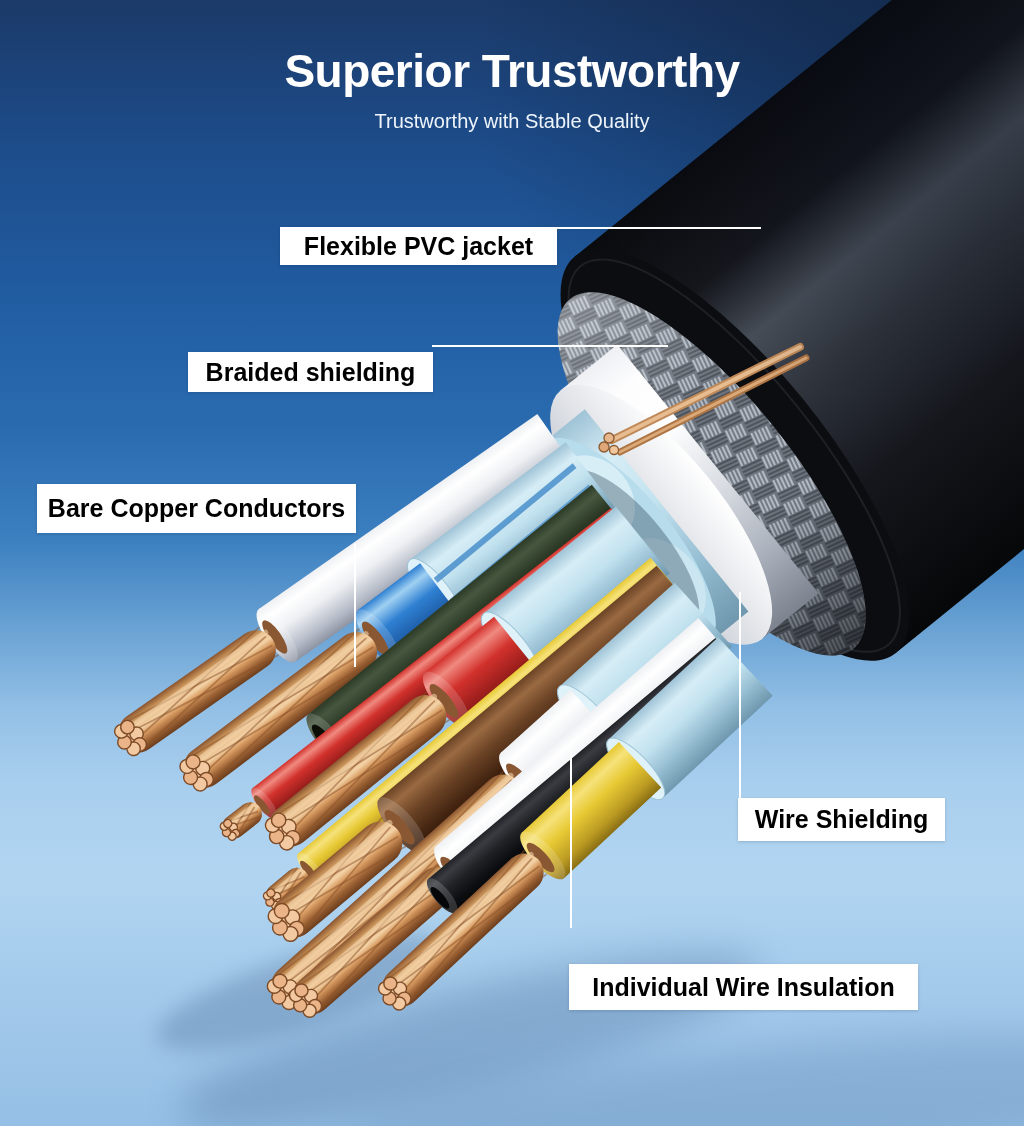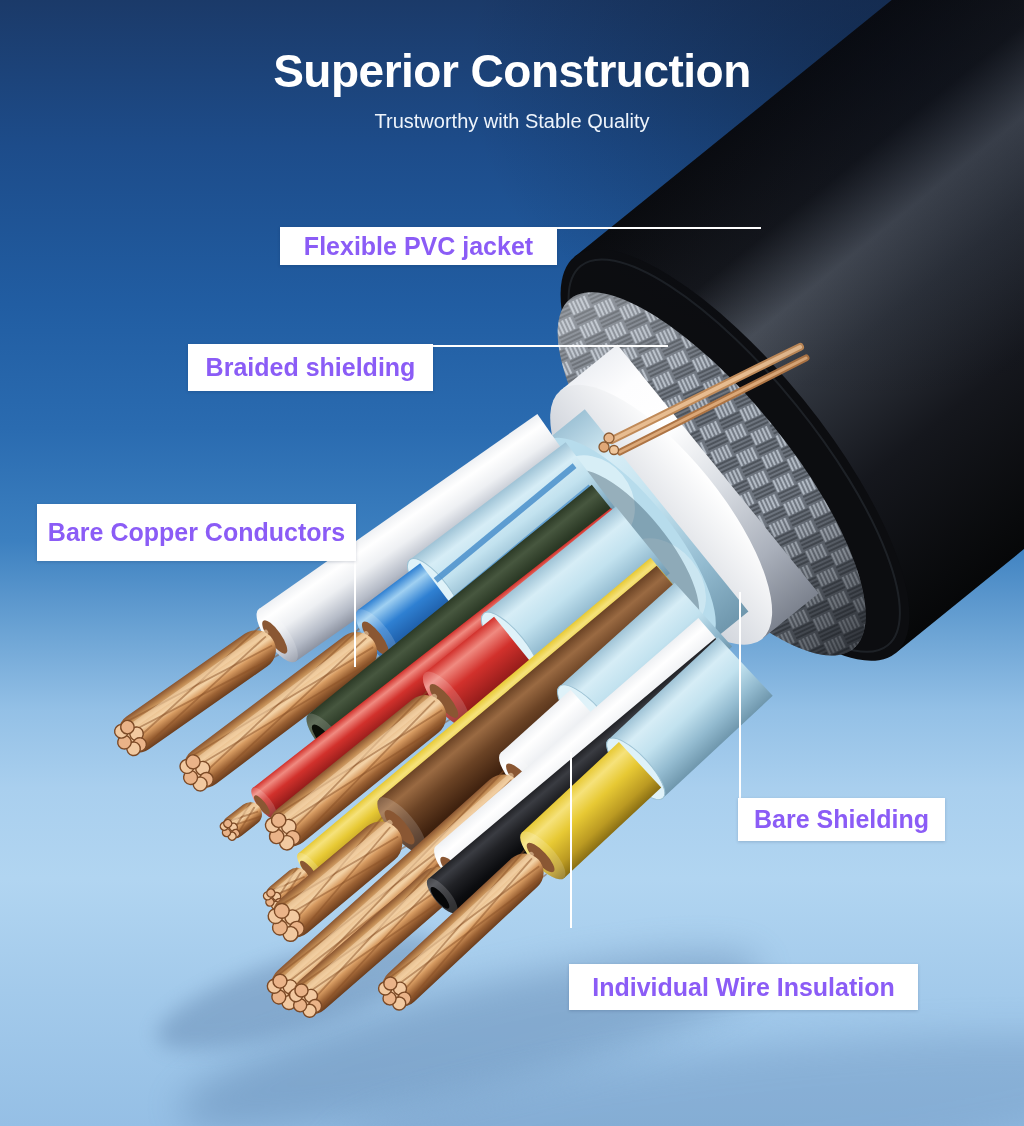--- a/index.html
+++ b/index.html
@@ -8,29 +8,29 @@
     font-family:"Liberation Sans",sans-serif;
     background:linear-gradient(180deg,#1b3a69 0%,#1d4c8a 13%,#215da2 27%,#2a6bb0 38%,#3c80c0 48%,#6ba3d4 56%,#93c0e6 63%,#a9cfee 70%,#b1d5f1 78%,#a3caeb 88%,#95bfe5 100%);
   }
   .vignette{position:absolute;inset:0;pointer-events:none;
     background:radial-gradient(620px 480px at 88% 6%,rgba(6,12,26,.38),rgba(6,12,26,0) 70%);}
   .title{position:absolute;top:44px;left:0;width:100%;text-align:center;
     color:#ffffff;font-size:46px;font-weight:bold;letter-spacing:-.5px;}
   .subtitle{position:absolute;top:110px;left:0;width:100%;text-align:center;
     color:#eef4fb;font-size:20px;font-weight:400;}
   .cable-svg{position:absolute;left:0;top:0;}
-  .callout{position:absolute;background:#ffffff;color:#8b5cf6;font-weight:bold;
+  .callout{position:absolute;background:#ffffff;color:#000000;font-weight:bold;
     font-size:25px;display:flex;align-items:center;justify-content:center;
     box-shadow:0 1px 3px rgba(10,30,60,.18);white-space:nowrap;}
   .leader{position:absolute;background:#ffffff;}
   #co-pvc{left:280px;top:227px;width:277px;height:38px;}
   #ld-pvc{left:556px;top:227px;width:205px;height:2px;}
-  #co-braid{left:188px;top:344px;width:245px;height:47px;}
+  #co-braid{left:188px;top:352px;width:245px;height:40px;}
   #ld-braid{left:432px;top:345px;width:236px;height:2px;}
-  #co-copper{left:37px;top:504px;width:319px;height:57px;}
+  #co-copper{left:37px;top:484px;width:319px;height:49px;}
   #ld-copper{left:354px;top:544px;width:2px;height:123px;}
   #co-foil{left:738px;top:798px;width:207px;height:43px;}
   #ld-foil{left:739px;top:592px;width:2px;height:206px;}
   #co-ins{left:569px;top:928px;width:349px;height:46px;margin-top:36px;}
   #ld-ins{left:570px;top:752px;width:2px;height:176px;}
 </style>
 </head>
 <body>
 
 <div class="stage">
@@ -376,27 +376,27 @@
           <circle cx="-608.00392" cy="182.3199051216569" r="6.5348" fill="#f2c9a0" stroke="#7c4a26" stroke-width="1.4"></circle>
           <circle cx="-611.57884" cy="172" r="6.5348" fill="#eab388" stroke="#7c4a26" stroke-width="1.4"></circle>
           <circle cx="-608.00392" cy="161.6800948783431" r="6.5348" fill="#f2c9a0" stroke="#7c4a26" stroke-width="1.4"></circle>
           <circle cx="-600.85408" cy="161.6800948783431" r="6.5348" fill="#eab388" stroke="#7c4a26" stroke-width="1.4"></circle>
         </g>
       </g>
   </svg>
 
   <div class="vignette"></div>
 
-  <div class="title">Superior Construction</div>
+  <div class="title">Superior Trustworthy</div>
   <div class="subtitle">Trustworthy with Stable Quality</div>
 
   <div class="leader" id="ld-pvc"></div>
   <div class="leader" id="ld-braid"></div>
   <div class="leader" id="ld-copper"></div>
   <div class="leader" id="ld-foil"></div>
   <div class="leader" id="ld-ins"></div>
 
   <div class="callout" id="co-pvc">Flexible PVC jacket</div>
   <div class="callout" id="co-braid">Braided shielding</div>
   <div class="callout" id="co-copper">Bare Copper Conductors</div>
-  <div class="callout" id="co-foil">Bare Shielding</div>
+  <div class="callout" id="co-foil">Wire Shielding</div>
   <div class="callout" id="co-ins">Individual Wire Insulation</div>
 </div>
 
 </body></html>

